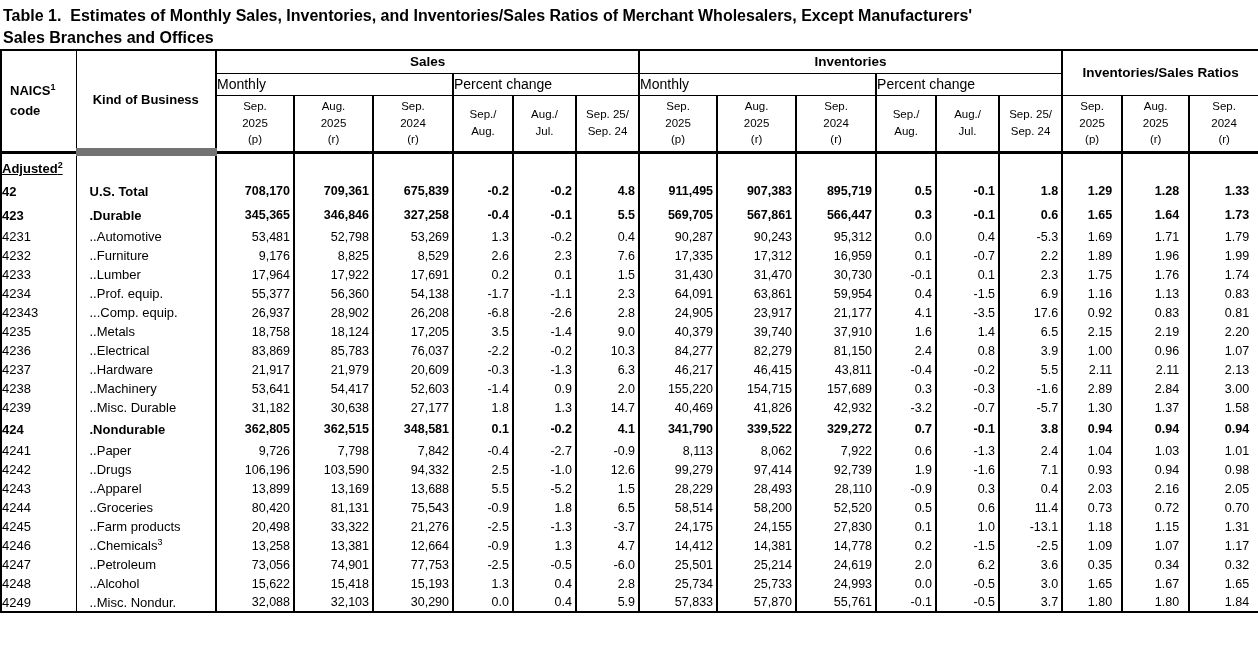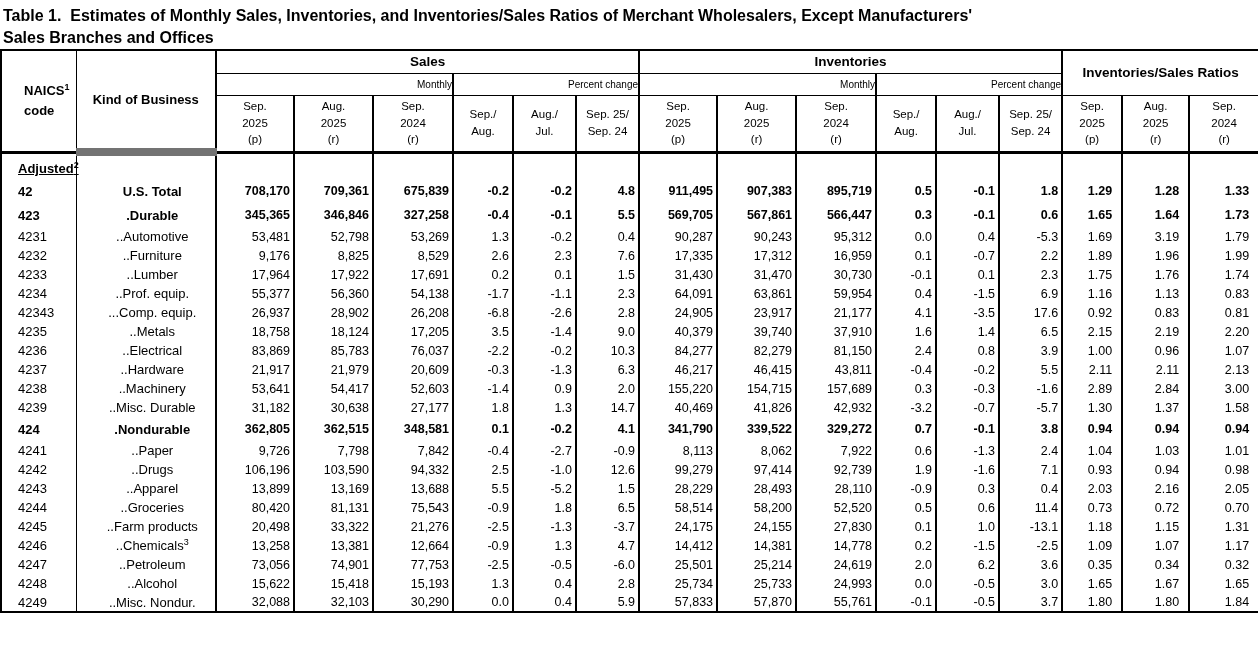--- a/index.html
+++ b/index.html
@@ -21,46 +21,46 @@
     width:1258px; border-collapse:collapse; table-layout:fixed;
     border:2px solid #000;
   }
   th, td { padding:0; }
   
   thead tr:nth-child(1) { height:23px; }
   thead tr:nth-child(2) { height:22px; }
   thead tr:nth-child(3) { height:57px; }
   th.naics {
     text-align:left; vertical-align:middle; font-weight:bold;
-    font-size:13px; padding-left:22px; line-height:1.55;
+    font-size:13px; padding-left:8px; line-height:1.55;
     border-bottom:3px solid #000;
   }
   th.kob {
     text-align:center; vertical-align:middle; font-weight:bold;
     font-size:13px; border-left:1px solid #000; border-bottom:8px solid #737373;
   }
   th.grp { font-size:13.5px; font-weight:bold; text-align:center; vertical-align:middle; }
-  th.sub { font-size:10px; font-weight:normal; text-align:right; vertical-align:middle; }
+  th.sub { font-size:14px; font-weight:normal; text-align:left; vertical-align:middle; }
   .periods th {
     font-size:11.5px; font-weight:normal; text-align:center; vertical-align:middle;
     line-height:1.45; white-space:pre-line; border-bottom:3px solid #000;
   }
   .bl2 { border-left:2px solid #000; }
   .bb1 { border-bottom:1px solid #000; }
   sup { font-size:9px; vertical-align:super; line-height:0; }
   
   tbody tr { height:19px; }
   tbody tr.section { height:27px; }
   tbody tr.bold { height:24px; }
   tbody tr.bold td { font-weight:bold; }
   tbody td { font-size:12.5px; vertical-align:middle; }
   tbody td:nth-child(2) { border-left:1px solid #000; }
   tbody td:nth-child(n+3) { border-left:2px solid #000; }
-  td.code { text-align:left; padding-left:16px; font-size:13px; }
-  td.kind { text-align:center; padding-left:13px; font-size:13px; }
+  td.code { text-align:left; padding-left:0; font-size:13px; }
+  td.kind { text-align:left; padding-left:13px; font-size:13px; }
   td.num  { text-align:right; padding-right:3px; }
   td.ratio { padding-right:9px; }
   td.seclabel { vertical-align:bottom; padding-bottom:3px; }
   .adj { font-weight:bold; font-size:13px; text-decoration:underline; }
 </style>
 </head>
 <body>
 
 <div class="page">
   <h1 class="title">Table 1.  Estimates of Monthly Sales, Inventories, and Inventories/Sales Ratios of Merchant Wholesalers, Except Manufacturers' Sales Branches and Offices</h1>
@@ -213,21 +213,21 @@
           <td class="num">1.3</td>
           <td class="num">-0.2</td>
           <td class="num">0.4</td>
           <td class="num">90,287</td>
           <td class="num">90,243</td>
           <td class="num">95,312</td>
           <td class="num">0.0</td>
           <td class="num">0.4</td>
           <td class="num">-5.3</td>
           <td class="num ratio">1.69</td>
-          <td class="num ratio">3.19</td>
+          <td class="num ratio">1.71</td>
           <td class="num ratio">1.79</td>
         </tr>
         <tr>
           <td class="code">4232</td>
           <td class="kind">..Furniture</td>
           <td class="num">9,176</td>
           <td class="num">8,825</td>
           <td class="num">8,529</td>
           <td class="num">2.6</td>
           <td class="num">2.3</td>

